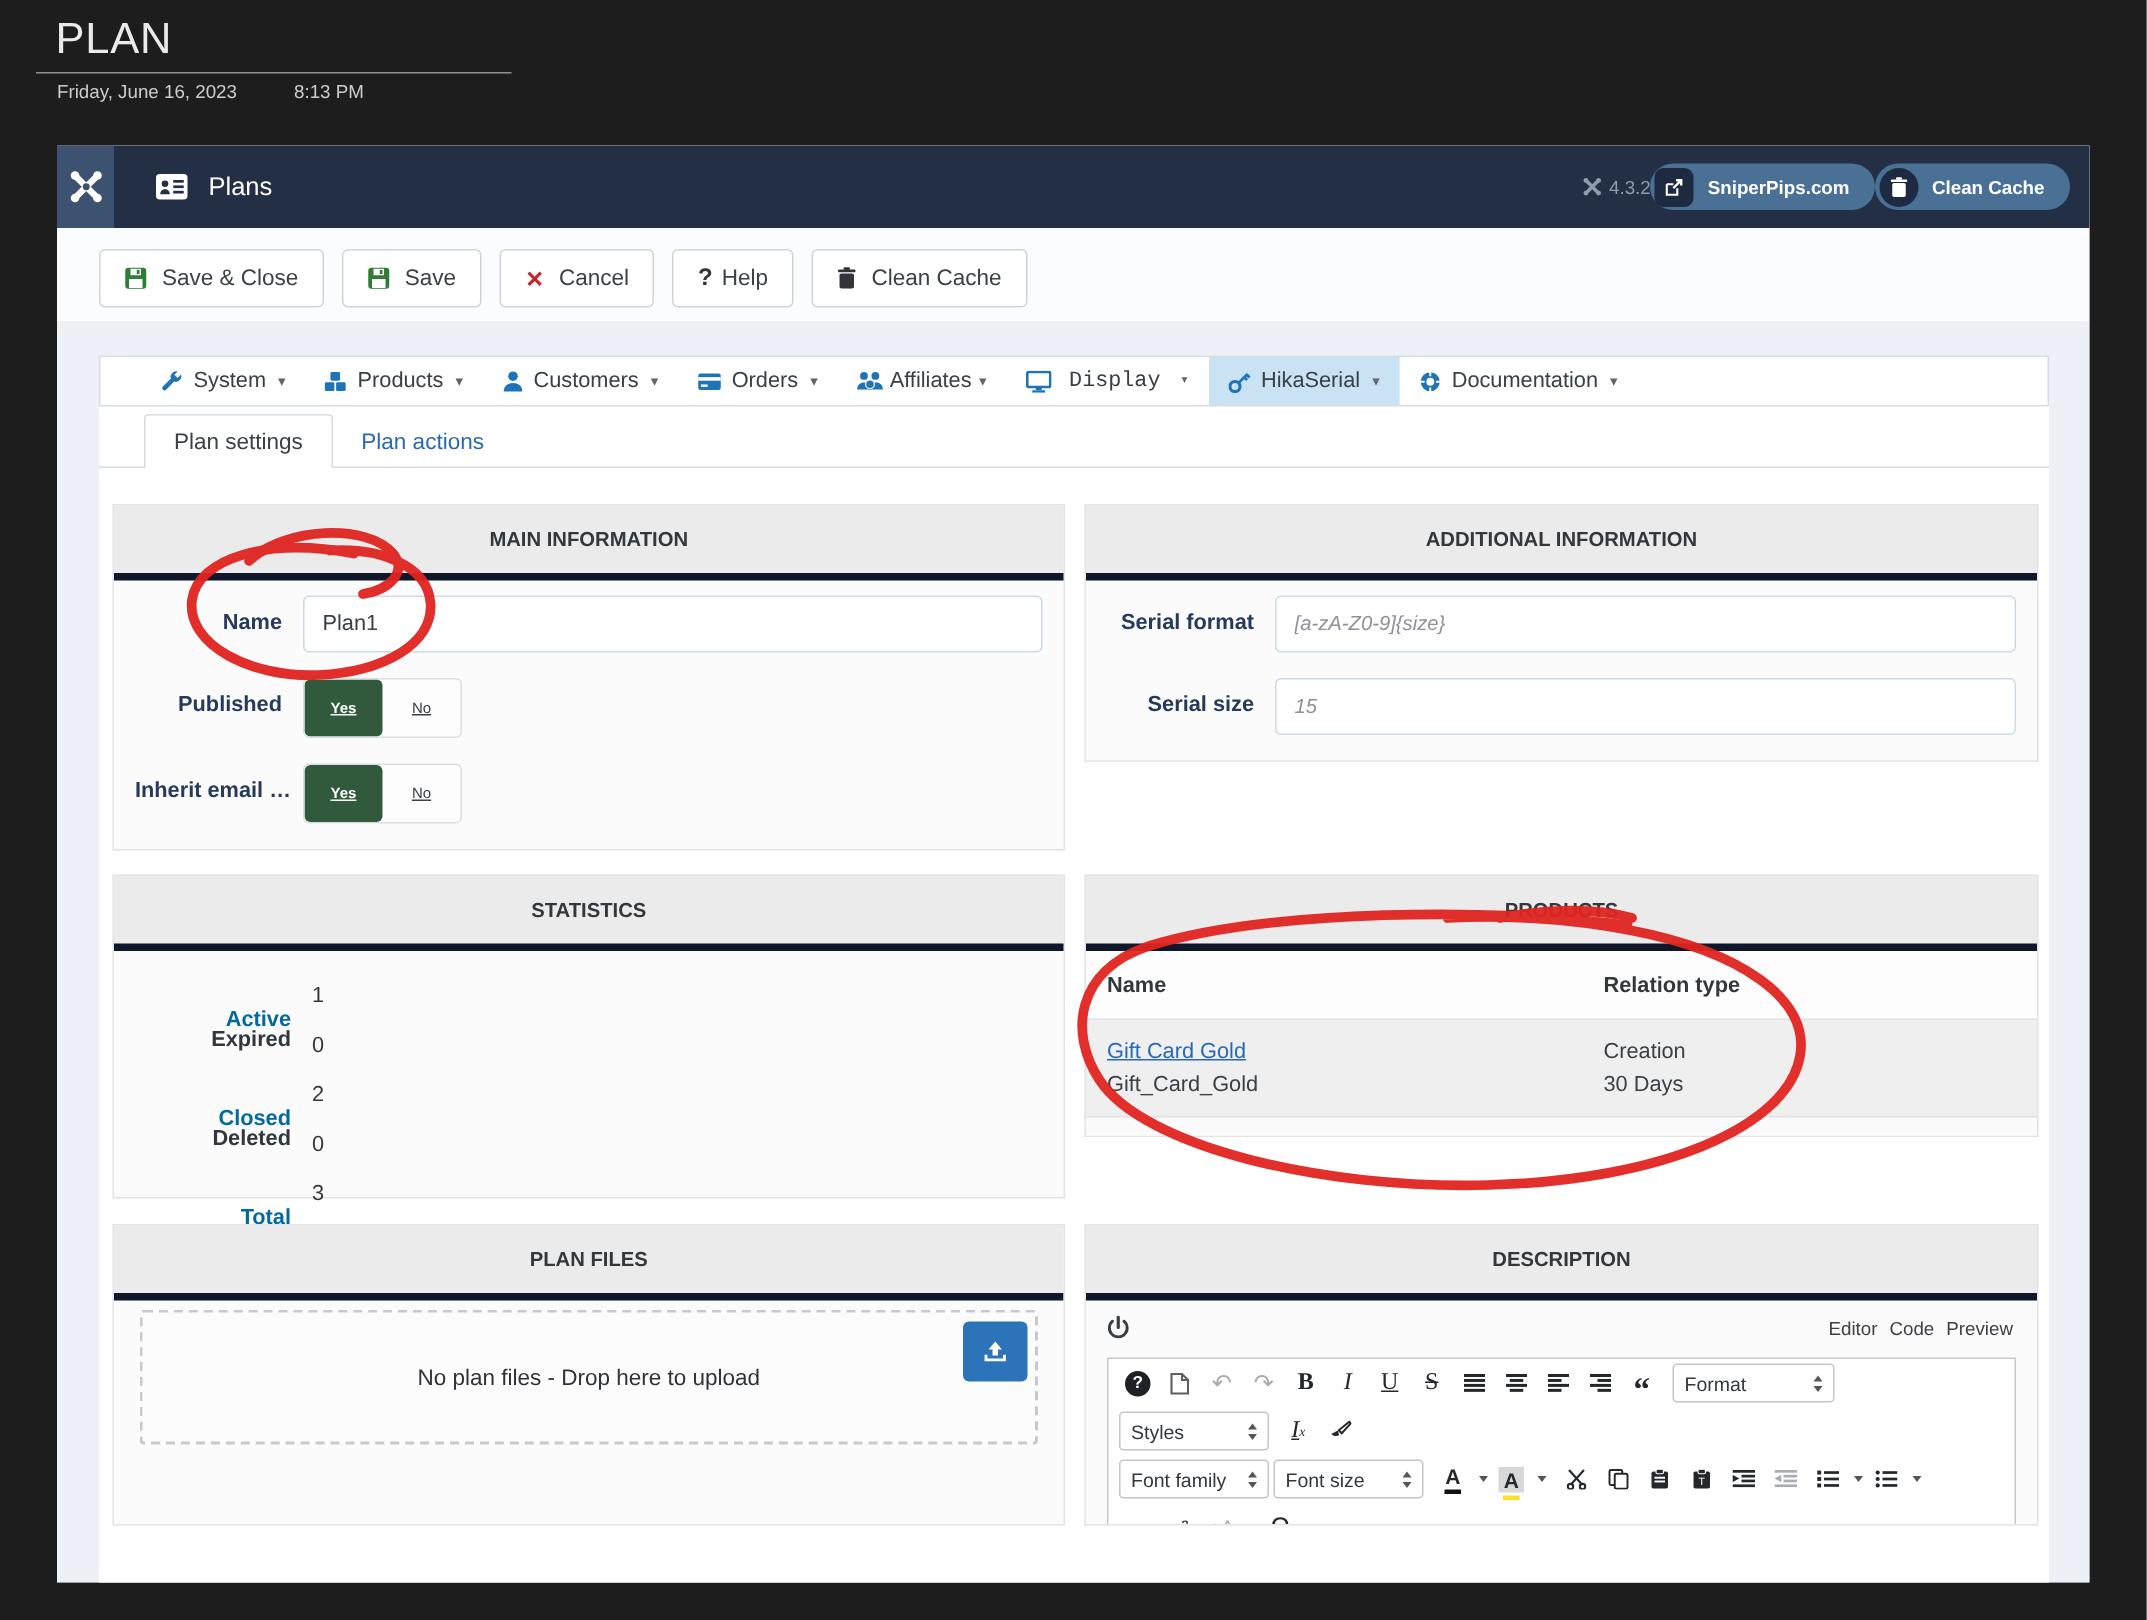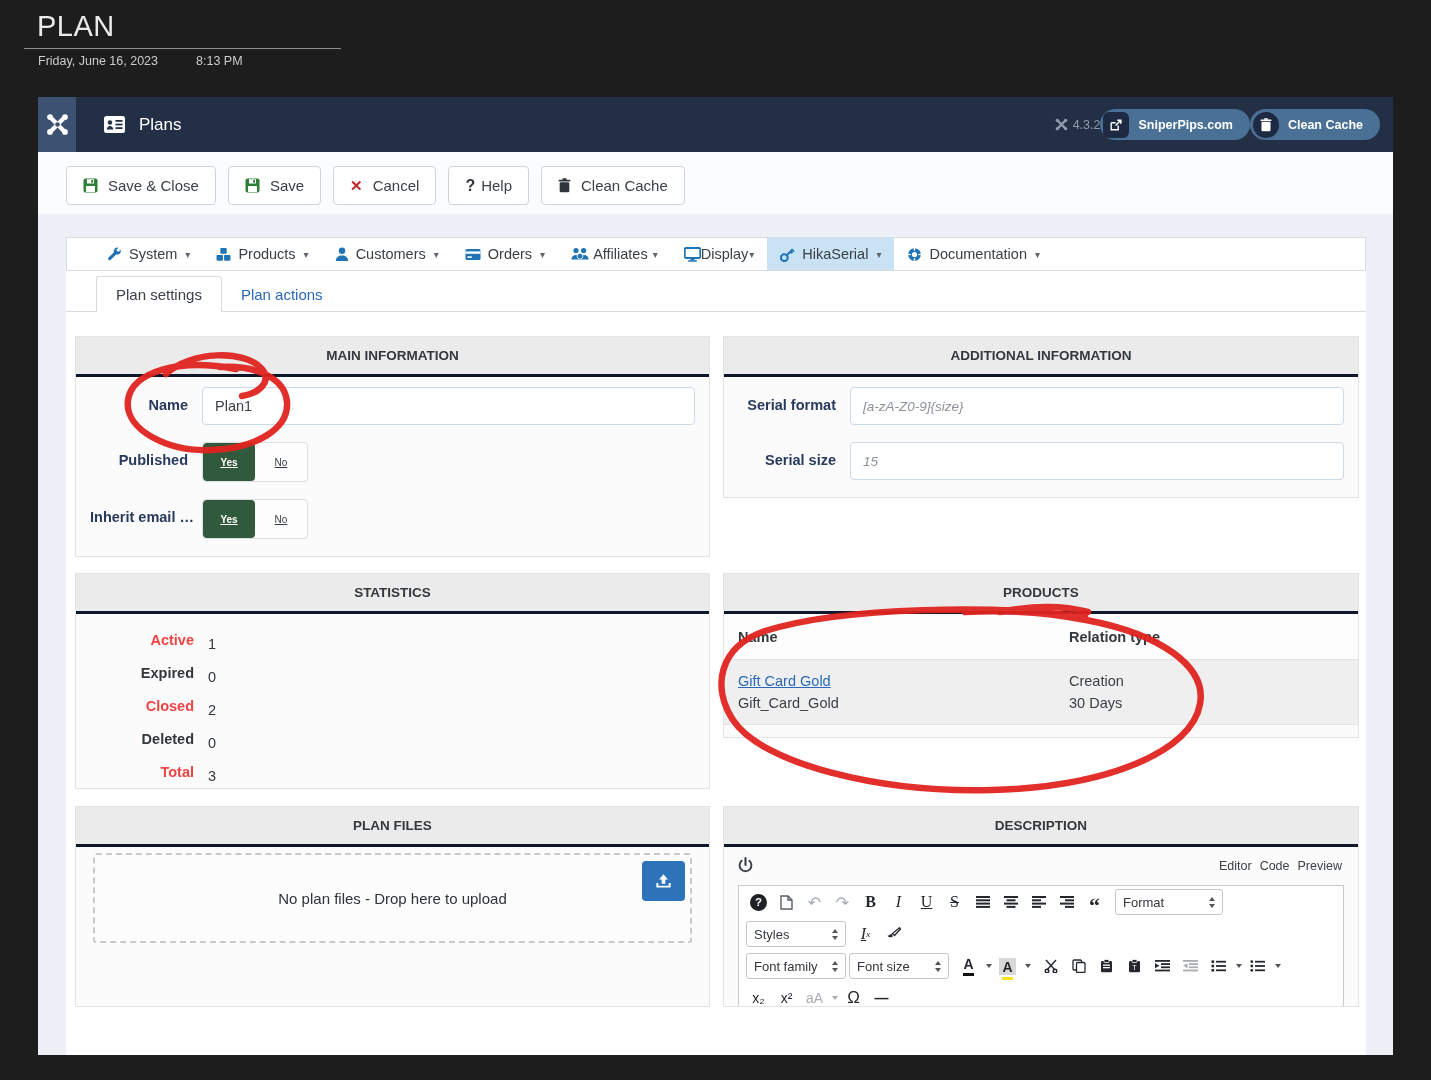--- a/index.html
+++ b/index.html
@@ -51,21 +51,21 @@
   .tab { height:36px; padding:0 19px; display:flex; align-items:center; font-size:15px; cursor:pointer; }
   .tab.active { background:#fff; border:1px solid #d7dce2; border-bottom:none; border-radius:3px 3px 0 0; color:#3b4147; z-index:2; }
   .tab.inactive { color:#2a69b8; }
 
   
   .panels { padding:24px 7px 0 9px; }
   .prow { display:flex; gap:13px; align-items:flex-start; }
   .prow1 { margin-bottom:16px; } .prow2 { margin-bottom:17px; }
   .panel { border:1px solid #e3e3e3; background:#fbfbfb; }
   .colL { width:635px; } .colR { width:636px; }
-  .phead { height:40px; background:#ebebeb; border-bottom:3px solid #0f172a; display:flex; align-items:center;
+  .phead { height:50px; background:#ebebeb; border-bottom:5px solid #0f172a; display:flex; align-items:center;
            justify-content:center; font-weight:bold; font-size:13.5px; color:#33383d; }
 
   .frow { display:flex; margin:0 14px 17px 14px; }
   .frow.first { margin-top:10px; }
   .flabel { width:112px; min-width:112px; text-align:right; padding:10px 14px 0 0; font-weight:bold;
             font-size:14.5px; color:#27395c; white-space:nowrap; overflow:hidden; }
   .tinput { flex:1; height:38px; border:1px solid #cdd9e4; border-radius:4px; background:#fff; font-size:14.5px;
             color:#3a4046; padding:0 12px; font-family:"Liberation Sans",sans-serif; outline:none; }
   .tinput::placeholder { font-style:italic; color:#8d9298; font-size:13.5px; }
   .toggle { display:flex; border:1px solid #d9dee3; border-radius:4px; overflow:hidden; background:#fdfdfd; height:40px; }
@@ -73,21 +73,21 @@
   .tg.on { background:#315a3c; color:#fff; font-weight:bold; border-radius:4px; }
   .selwrap { flex:1; position:relative; height:40px; border:1px solid #cdd9e4; border-radius:4px; background:#fff;
              display:flex; align-items:center; padding-left:13px; font-size:14.5px; color:#4a5056; cursor:pointer; }
   .selchev { position:absolute; right:1px; top:1px; bottom:1px; width:41px; background:#eef2f6; border-radius:0 3px 3px 0;
              display:flex; align-items:center; justify-content:center; color:#2f353b; }
 
   
   .srow { display:flex; margin:0 14px; height:33px; }
   .srow.first { margin-top:12px; }
   .slabel { width:118px; min-width:118px; text-align:right; padding:6px 14px 0 0; font-weight:bold; font-size:14.5px; }
-  .slabel.link { color:#ef4444; cursor:pointer; } .slabel.plain { color:#32373c; }
+  .slabel.link { color:#0369a1; cursor:pointer;margin-top:20px; } .slabel.plain { color:#32373c; }
   .sval { font-size:14.5px; color:#32373c; padding-top:10px; }
 
   
   .tblhead { display:flex; height:45px; align-items:center; background:#fdfdfd; padding-left:14px;
              font-weight:bold; font-size:14.5px; color:#33383d; }
   .tcol1 { width:331px; } 
   .tblrow { display:flex; background:#efefef; border-top:1px solid #e2e2e2; padding:13px 0 13px 14px; }
   .plink { color:#2a69b8; text-decoration:underline; font-size:14.5px; cursor:pointer; }
   .psub { color:#3a4046; font-size:14.5px; margin-top:6px; }
   .pcell2 div { color:#3a4046; font-size:14.5px; }
@@ -297,21 +297,21 @@
                     <circle cx="12.6" cy="3.6" r="2.6"></circle>
                     <path d="M0.4 12.6 c0-3 2.1-4.6 4.6-4.6 s4.6 1.6 4.6 4.6z"></path>
                     <path d="M8.4 12.6 c0-3 2.1-4.6 4.6-4.6 s4.6 1.6 4.6 4.6z"></path>
                     <circle cx="9" cy="9.2" r="2.9" stroke="#fff" stroke-width="0.8"></circle>
                   </g>
                 </svg>
             </span>
             <span>Affiliates</span>
             <span class="caret">▾</span>
           </div>
-          <div class="mitem" style="gap:0;">
+          <div class="mitem" style="gap:12px;font-family:Liberation Mono, monospace;">
             <span class="mico">
               <svg width="17" height="15" viewBox="0 0 17 15">
                   <rect x="0.8" y="1" width="15.4" height="10" rx="1.2" fill="none" stroke="#1f73b7" stroke-width="1.8"></rect>
                   <rect x="6.5" y="11.6" width="4" height="1.6" fill="#1f73b7"></rect>
                   <rect x="4.2" y="13.2" width="8.6" height="1.5" fill="#1f73b7"></rect>
                 </svg>
             </span>
             <span>Display</span>
             <span class="caret">▾</span>
           </div>

